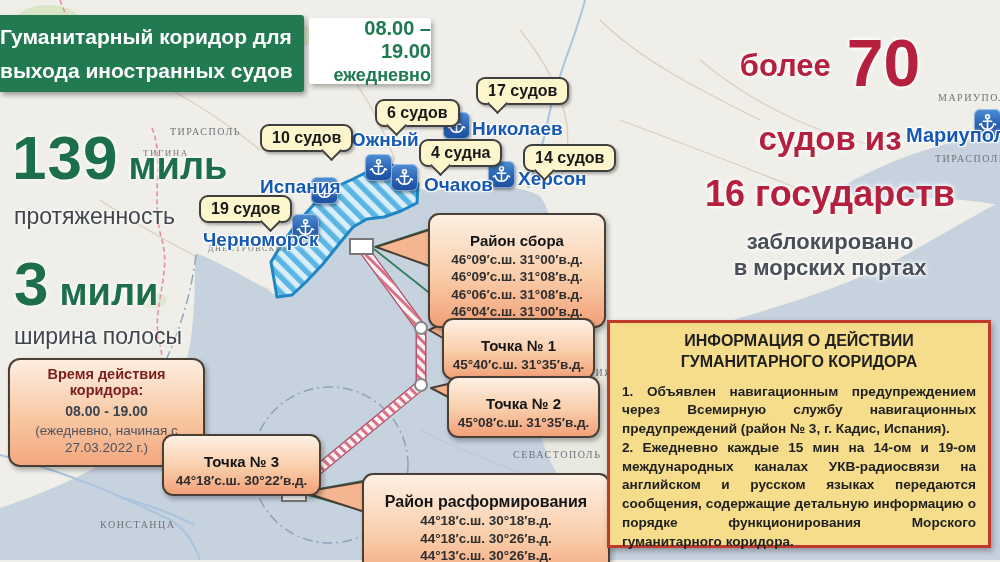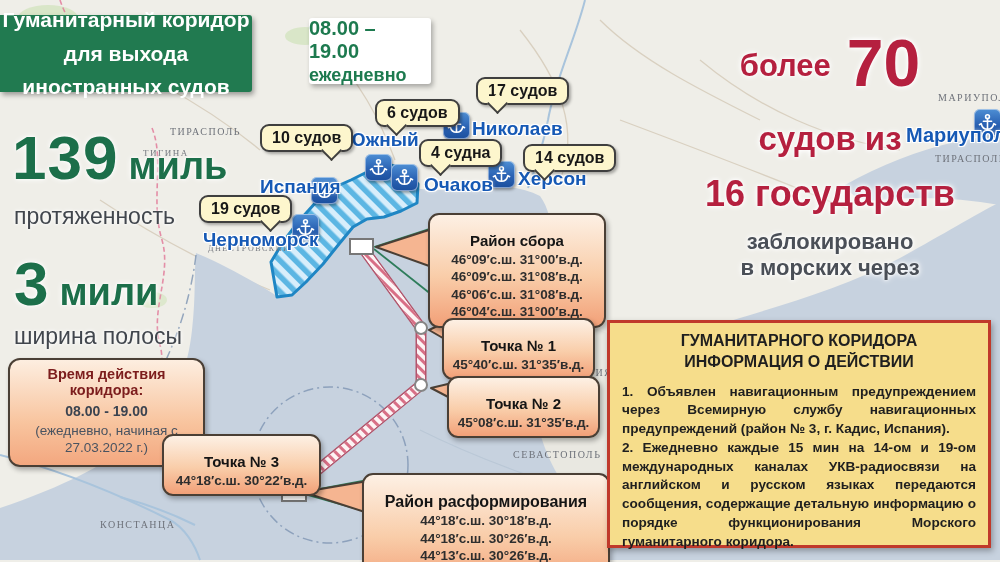--- a/index.html
+++ b/index.html
@@ -58,29 +58,28 @@
     position:absolute;left:8px;top:358px;width:181px;border:2px solid #4a3f35;border-radius:12px;
     background:linear-gradient(180deg,#fdeee0 0%,#f8c49e 60%,#f3a77f 100%);
     box-shadow:2px 3px 5px rgba(0,0,0,.3);text-align:center;padding:6px 6px 8px;
   }
   .time-box .tb-title{font-weight:bold;font-size:14.5px;color:#7c1d1d;}
   .time-box .tb-time{font-size:14px;color:#3a4350;margin-top:5px;font-weight:600;}
   .time-box .tb-note{font-size:13.5px;color:#4a5360;margin-top:4px;line-height:1.25;}
 
   
   .hdr-green{
-    position:absolute;left:0;top:15px;width:252px;height:77px;background:#217a50;
+    position:absolute;left:0;top:15px;width:304px;height:77px;background:#217a50;
     color:#fff;font-weight:bold;font-size:21px;line-height:1.6;display:flex;align-items:center;
     box-sizing:border-box;box-shadow:2px 3px 5px rgba(0,0,0,.35);
     border-radius:0 3px 3px 0;
-    text-align:center;
   }
   .hdr-white{
     position:absolute;left:309px;top:18px;width:122px;height:66px;background:#fff;
-    color:#1d7a4f;font-weight:bold;text-align:left;border-radius:3px;
+    color:#1d7a4f;font-weight:bold;text-align:right;border-radius:3px;
     display:flex;flex-direction:column;justify-content:center;gap:2px;
     box-shadow:2px 3px 5px rgba(0,0,0,.3);
   }
   .hdr-white .hw-time{font-size:20px;}
   .hdr-white .hw-note{font-size:18px;}
 
   
   .stat{position:absolute;color:#1c6f4a;font-weight:800;white-space:nowrap;
     text-shadow:0 0 6px #fff,0 0 3px #fff;}
   .stat .big{font-size:62px;letter-spacing:1px;}
@@ -321,23 +320,23 @@
     <div class="c-line">44°13′с.ш.  30°18′в.д.</div>
   </div>
 
   <div class="blocked">
     <div class="b-line b1">
       <span class="w-more">более</span><span class="w-count">70</span>
     </div>
     <div class="b-line b2">судов из</div>
     <div class="b-line b3">16 государств</div>
     <div class="b-line b4">заблокировано</div>
-    <div class="b-line b5">в морских через</div>
+    <div class="b-line b5">в морских портах</div>
   </div>
 
   <div class="info-box">
+    <div class="ib-title">ИНФОРМАЦИЯ О ДЕЙСТВИИ</div>
     <div class="ib-title">ГУМАНИТАРНОГО КОРИДОРА</div>
-    <div class="ib-title">ИНФОРМАЦИЯ О ДЕЙСТВИИ</div>
     <div class="ib-item first">1. Объявлен навигационным предупреждением через Всемирную службу навигационных предупреждений (район № 3, г. Кадис, Испания).</div>
     <div class="ib-item">2. Ежедневно каждые 15 мин на 14-ом и 19-ом международных каналах УКВ-радиосвязи на английском и русском языках передаются сообщения, содержащие детальную информацию о порядке функционирования Морского гуманитарного коридора.</div>
   </div>
 
 </div>
 
 </body></html>

